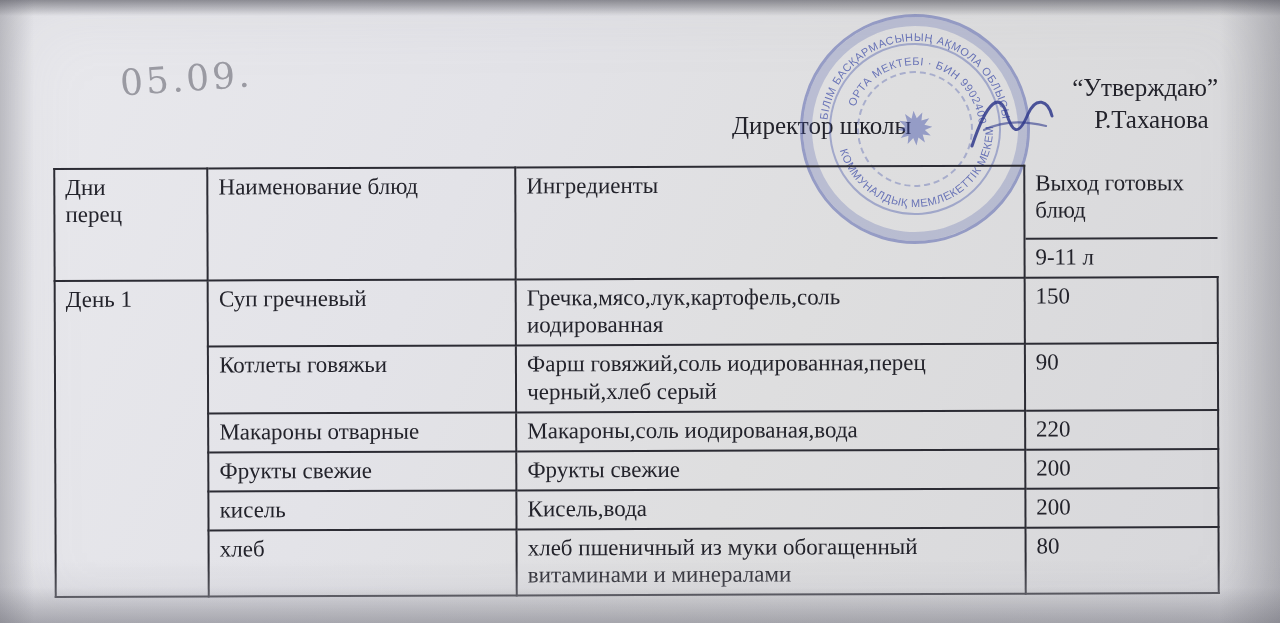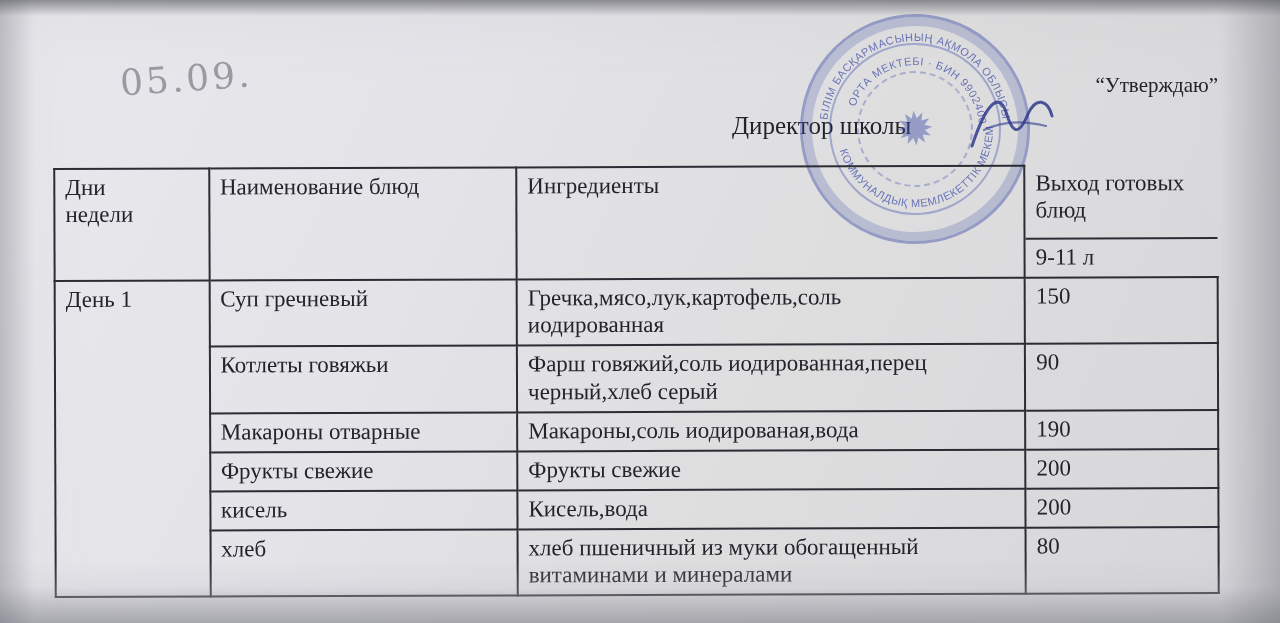--- a/index.html
+++ b/index.html
@@ -71,21 +71,21 @@
     font-family: "DejaVu Serif", serif;
   }
 
   
   .approve-block {
     position: absolute;
     right: 62px;
     top: 72px;
     text-align: left;
     line-height: 1.28;
-    font-size: 21px;
+    font-size: 25px;
   }
   .approve-block div { white-space: nowrap; }
   .approve-name { padding-left: 22px; }
 
   .director {
     position: absolute;
     left: 732px;
     top: 112px;
     font-size: 25px;
     white-space: nowrap;
@@ -193,20 +193,21 @@
 <body>
 
 <div class="page">
   <div class="sheet"></div>
 
   <div class="handwriting">05.09.</div>
   <div class="handwriting-2"></div>
 
   <div class="approve-block">
     <div>“Утверждаю”</div>
+    <div class="approve-name">Р.Таханова</div>
   </div>
 
   <div class="director">Директор школы</div>
 
   <div class="stamp">
     <div class="ring-inner"></div>
     <div class="ring-core"></div>
     <div class="arc-text">
       <svg viewBox="0 0 224 224">
         <defs>
@@ -233,21 +234,21 @@
       <path d="M6 60 C 22 12, 34 8, 40 26 C 46 46, 52 52, 62 28 C 70 10, 82 14, 86 30" fill="none" stroke="rgba(48,58,140,0.85)" stroke-width="3" stroke-linecap="round"></path>
       <path d="M18 44 C 34 36, 56 34, 80 40" fill="none" stroke="rgba(48,58,140,0.6)" stroke-width="2.2" stroke-linecap="round"></path>
     </svg>
   </div>
 
   <div class="table-wrap">
     <table class="menu">
       <tbody>
         <tr>
           <td class="col-day nowrapish" rowspan="1">Дни
-недели</td>
+перец</td>
           <td class="col-dish">Наименование блюд</td>
           <td class="col-ingr">Ингредиенты</td>
           <td class="col-out hdr-out-inner">
             <div class="out-top nowrapish">Выход готовых
 блюд</div>
             <div class="out-bottom">9-11 л</div>
           </td>
         </tr>
 
         <tr>
@@ -259,21 +260,21 @@
         </tr>
         <tr>
           <td class="col-dish">Котлеты говяжьи</td>
           <td class="col-ingr nowrapish">Фарш говяжий,соль иодированная,перец
 черный,хлеб серый</td>
           <td class="col-out">90</td>
         </tr>
         <tr>
           <td class="col-dish">Макароны отварные</td>
           <td class="col-ingr nowrapish">Макароны,соль иодированая,вода</td>
-          <td class="col-out">190</td>
+          <td class="col-out">220</td>
         </tr>
         <tr>
           <td class="col-dish">Фрукты свежие</td>
           <td class="col-ingr nowrapish">Фрукты  свежие</td>
           <td class="col-out">200</td>
         </tr>
         <tr>
           <td class="col-dish">кисель</td>
           <td class="col-ingr nowrapish">Кисель,вода</td>
           <td class="col-out">200</td>

